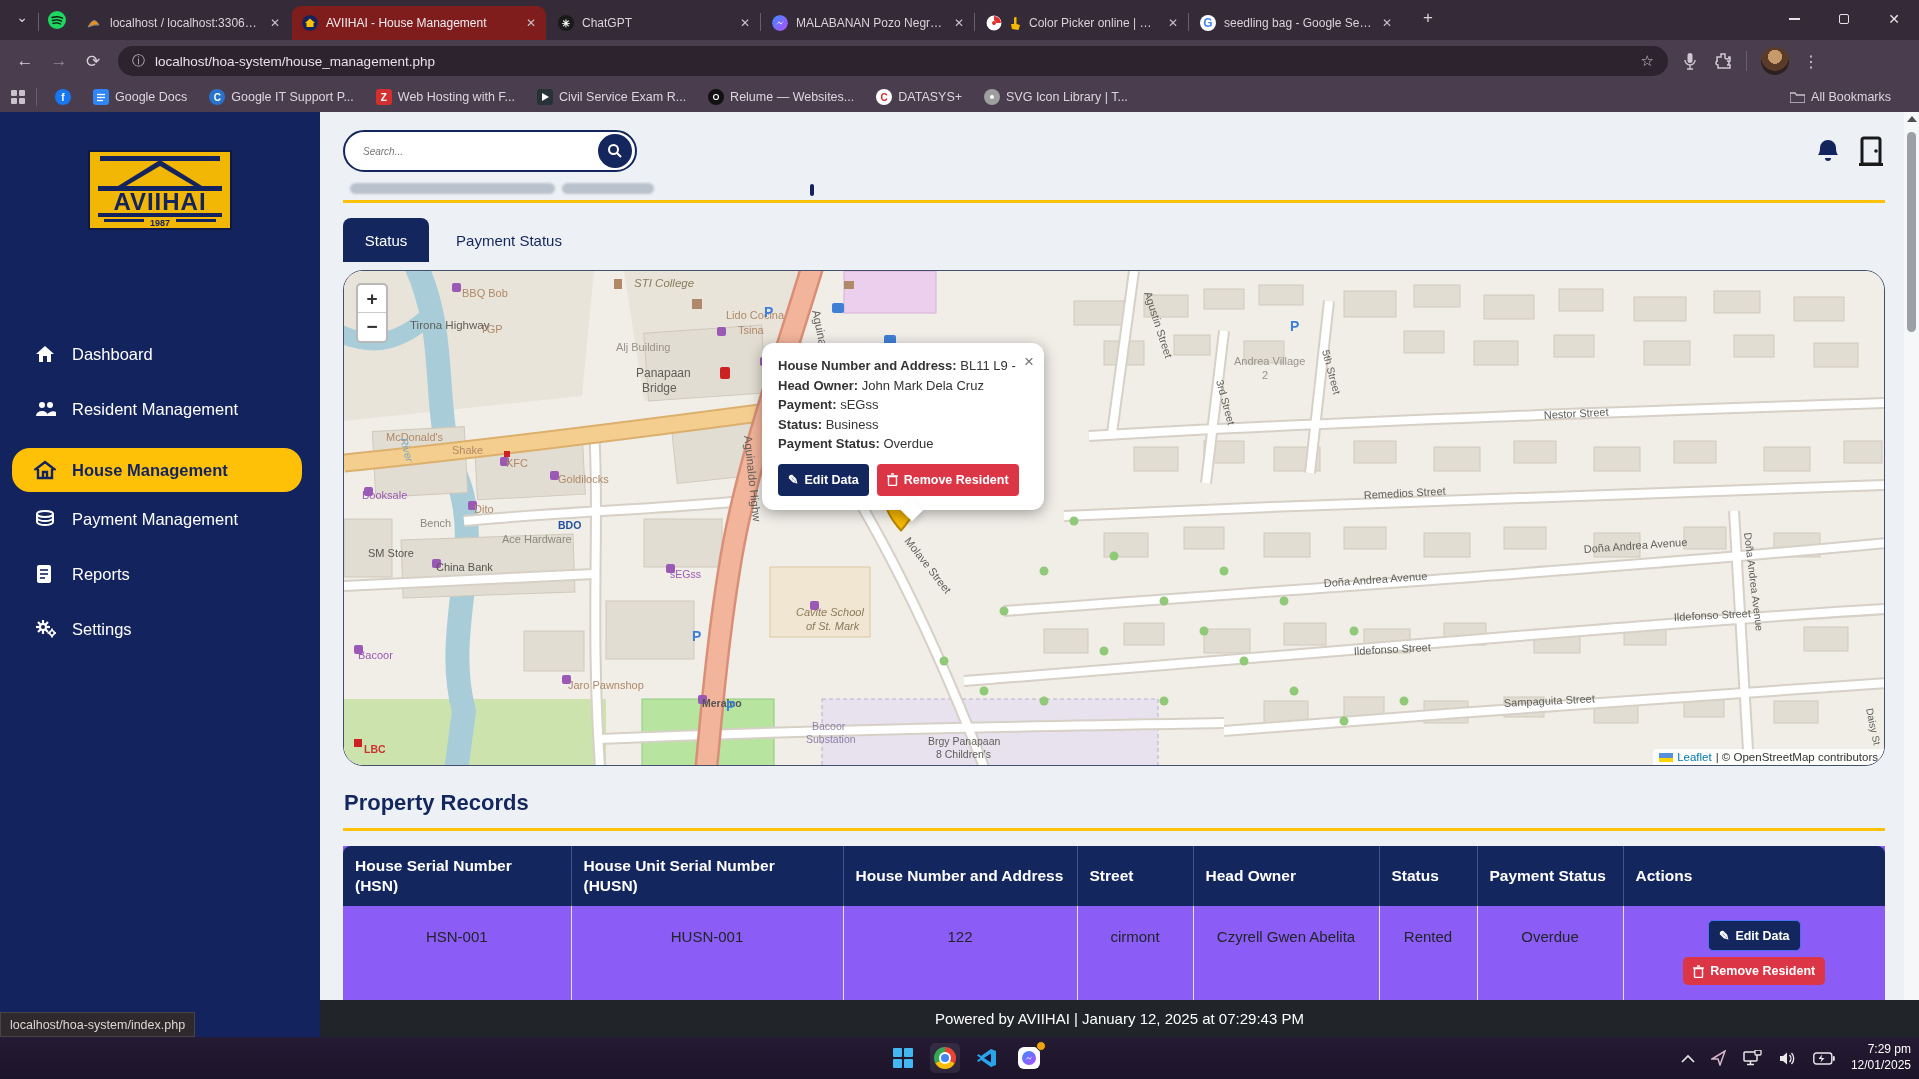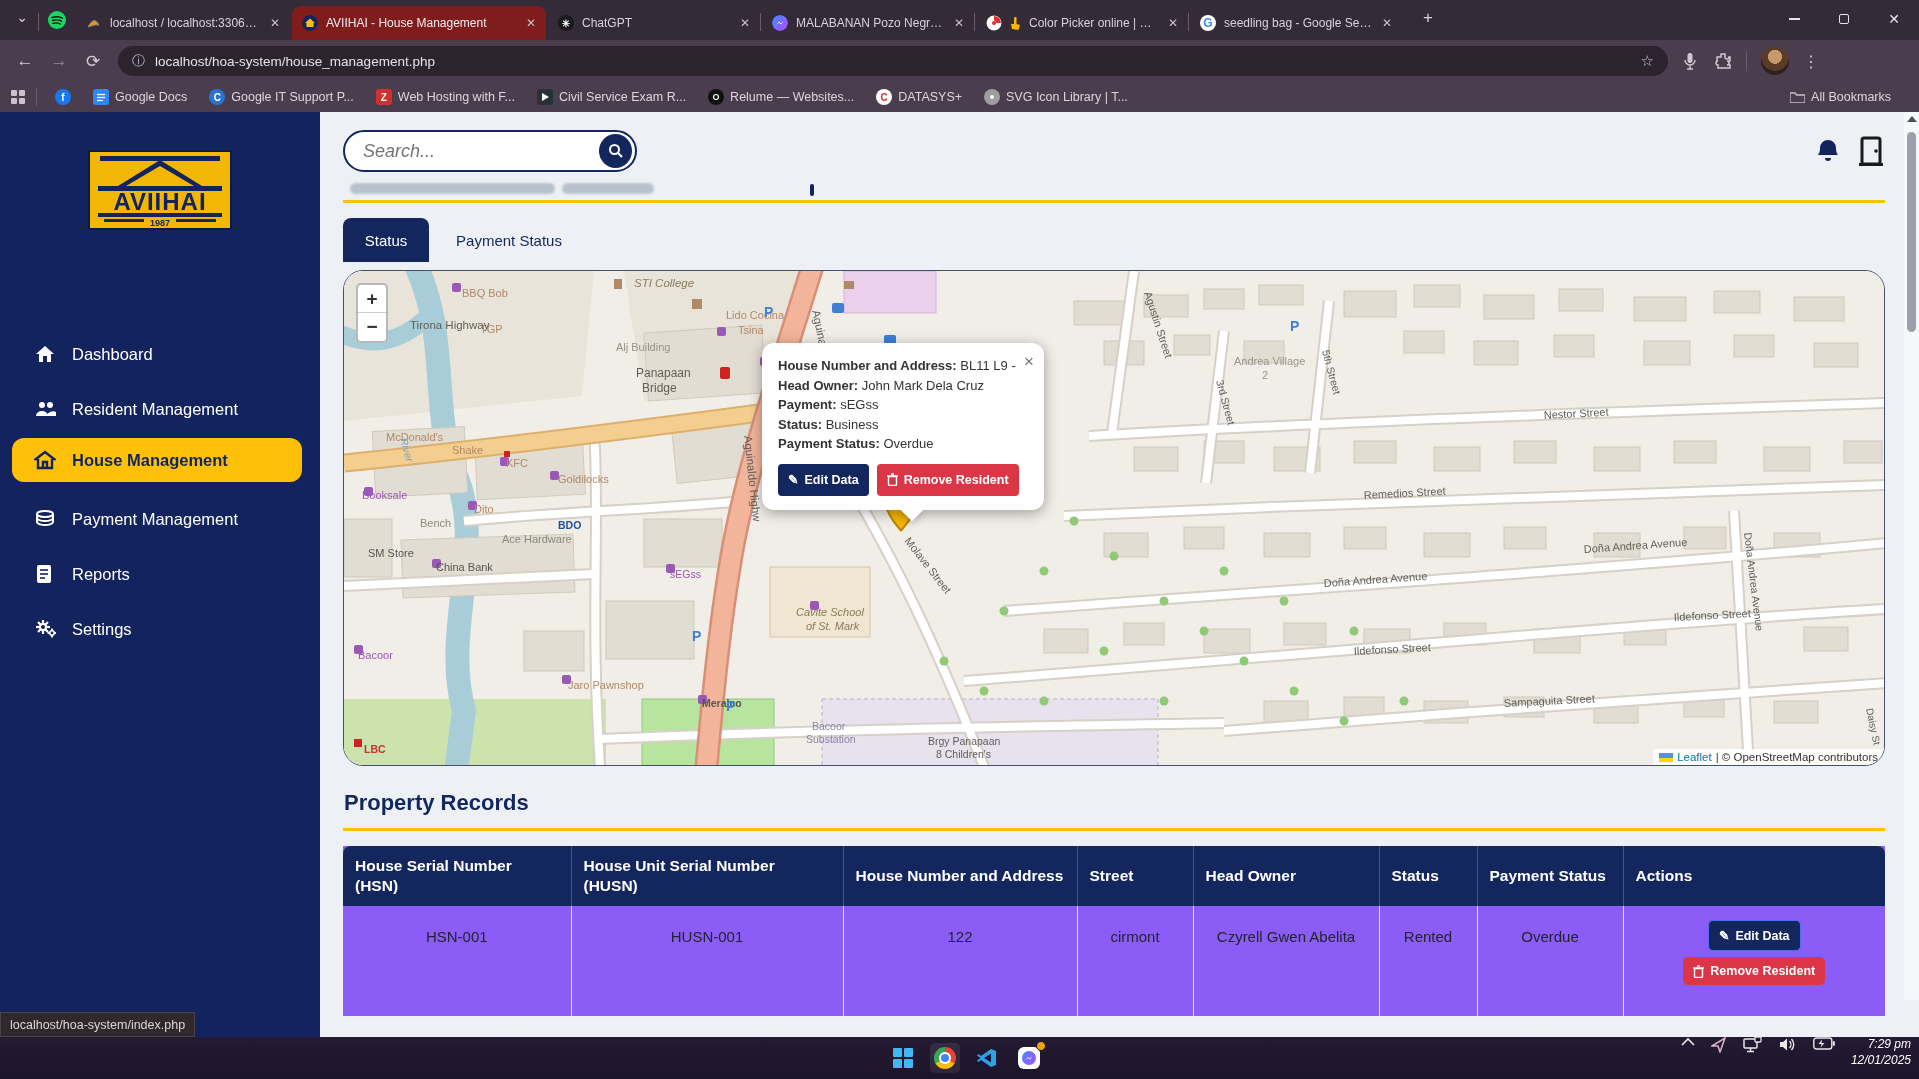--- a/index.html
+++ b/index.html
@@ -28,42 +28,42 @@
   #sidebar{left:0;top:112px;width:320px;height:1010px;background:#12235e;color:#fff;}
   #logo{position:absolute;left:88px;top:38px;width:144px;height:80px;background:#f2b705;border:2px solid #0d1a46;display:flex;flex-direction:column;align-items:center;}
   #orgname{position:absolute;left:10px;top:132px;width:300px;text-align:center;font-weight:bold;font-size:14.5px;line-height:1.35;letter-spacing:.2px;}
   .navitem{position:absolute;left:12px;width:290px;height:44px;display:flex;align-items:center;gap:16px;padding-left:22px;font-size:16.5px;color:#fff;border-radius:12px;}
   .navitem.active{background:#ffc107;color:#12235e;font-weight:bold;}
   .navitem svg{flex:0 0 22px;}
 
   
   #content{left:320px;top:112px;width:1585px;height:925px;background:#edf1f6;overflow:hidden;}
   #searchpill{position:absolute;left:23px;top:18px;width:294px;height:42px;background:#fff;border:2px solid #14265e;border-radius:21px;display:flex;align-items:center;}
-  #searchpill input{border:none;outline:none;flex:1;margin-left:16px;font-size:18px;font-style:italic;color:#555;background:transparent;font-family:"Liberation Sans",sans-serif;}
+  #searchpill input{border:none;outline:none;flex:1;margin-left:16px;font-size:10px;font-style:italic;color:#555;background:transparent;font-family:"Liberation Sans",sans-serif;}
   #searchbtn{width:34px;height:34px;border-radius:50%;background:#14265e;margin-right:3px;display:flex;align-items:center;justify-content:center;}
   .goldline{position:absolute;left:23px;width:1542px;height:3px;background:#ffc107;}
   .tabbtn{position:absolute;top:106px;height:44px;display:flex;align-items:center;justify-content:center;font-size:15px;border-radius:8px 8px 0 0;}
   #mappanel{position:absolute;left:23px;top:158px;width:1542px;height:496px;border:1.5px solid #42506b;border-radius:20px;overflow:hidden;background:#f1eee8;}
   #map-svg text{font-family:"Liberation Sans",sans-serif;}
   .leaflet-ctl{position:absolute;left:12px;top:12px;width:32px;background:#fff;border:2px solid rgba(0,0,0,.28);border-radius:5px;overflow:hidden;}
   .leaflet-ctl div{height:28px;display:flex;align-items:center;justify-content:center;font-size:19px;font-weight:bold;color:#333;}
   #attribution{position:absolute;right:0;bottom:0;background:rgba(255,255,255,.85);font-size:11.5px;color:#333;padding:2px 6px;border-radius:4px 0 0 0;display:flex;align-items:center;gap:4px;}
   #popup{position:absolute;left:418px;top:72px;width:282px;background:#fff;border-radius:12px;box-shadow:0 3px 14px rgba(0,0,0,.35);padding:13px 16px 14px 16px;font-size:13px;color:#333;line-height:1.5;}
   #popup .tail{position:absolute;left:142px;bottom:-8px;width:16px;height:16px;background:#fff;transform:rotate(45deg);box-shadow:3px 3px 6px rgba(0,0,0,.15);}
   .pbtn{display:inline-flex;align-items:center;gap:6px;color:#fff;font-size:12.5px;font-weight:bold;padding:7px 10px;border-radius:4px;}
   #prheading{position:absolute;left:24px;top:678px;font-size:22px;font-weight:bold;color:#14265e;}
   table.pr{position:absolute;left:23px;top:734px;width:1542px;border-collapse:collapse;background:#8b5cf6;font-size:15px;color:#212529;}
   table.pr th{background:#14265e;color:#fff;text-align:left;font-size:15.5px;padding:10px 12px;border-right:1px solid rgba(255,255,255,.22);line-height:1.3;}
   table.pr td{text-align:center;padding:22px 10px 10px 10px;border-right:1px solid #dee2e6;vertical-align:top;}
   
   #footerbar{left:320px;top:1000px;width:1599px;height:37px;background:#212529;color:#fff;display:flex;align-items:center;justify-content:center;font-size:15px;}
   #linktip{left:0;top:1012px;height:25px;background:#2f282c;border:1px solid #4a4246;color:#ddd8d2;font-size:12.5px;display:flex;align-items:center;padding:0 9px;}
   #taskbar{left:0;top:1037px;width:1919px;height:42px;background:linear-gradient(180deg,#241b34,#1c1429);display:flex;align-items:center;}
   .tb-ic{width:30px;height:30px;display:flex;align-items:center;justify-content:center;border-radius:5px;position:relative;}
-  #tray{position:absolute;right:8px;top:0;height:42px;display:flex;align-items:flex-start;gap:16px;color:#e8e8e8;font-style:italic;}
+  #tray{position:absolute;right:8px;top:0;height:42px;display:flex;align-items:center;gap:16px;color:#e8e8e8;}
   #clock{text-align:right;font-size:12px;line-height:1.3;color:#fff;}
   
   #scrollbar{left:1904px;top:112px;width:15px;height:888px;background:#f6f7f8;}
   #scrollthumb{position:absolute;left:3px;top:20px;width:9px;height:200px;background:#9aa0a6;border-radius:5px;}
 </style>
 </head>
 <body>
 
 <div id="screen">
 
@@ -258,21 +258,21 @@
       <svg width="24" height="18">
           <g fill="#fff">
             <circle cx="8" cy="5" r="3"></circle>
             <circle cx="16" cy="5" r="3"></circle>
             <path d="M2,16 a6,5 0 0 1 12,0 Z"></path>
             <path d="M13,16 a6,5 0 0 1 9,-4 l0,4 Z"></path>
           </g>
         </svg>
       <span>Resident Management</span>
     </div>
-    <div class="navitem active" style="top:326px;">
+    <div class="navitem active" style="top:336px;border-radius:18px;">
       <svg width="22" height="20">
           <path d="M2,9 L11,2 L20,9 L18,9 L18,18 L4,18 L4,9 Z M9,18 L9,12 L13,12 L13,18" fill="none" stroke="#12235e" stroke-width="2.4"></path>
         </svg>
       <span>House Management</span>
     </div>
     <div class="navitem" style="top:385px;">
       <svg width="24" height="20">
           <g fill="none" stroke="#fff" stroke-width="2">
             <ellipse cx="11" cy="5" rx="8" ry="3"></ellipse>
             <path d="M3,5 v4 c0,1.6 3.6,3 8,3 s8,-1.4 8,-3 v-4"></path>
@@ -665,20 +665,23 @@
       </tr>
     </tbody>
       </table>
   </div>
 
   <div class="abs" id="scrollbar">
     <div style="position:absolute;left:3px;top:4px;width:0;height:0;border-left:5px solid transparent;border-right:5px solid transparent;border-bottom:6px solid #505050;"></div>
     <div id="scrollthumb"></div>
   </div>
 
+  <div class="abs" id="footerbar">
+    <span>Powered by AVIIHAI | January 12, 2025 at 07:29:43 PM</span>
+  </div>
 
   <div class="abs" id="linktip">
     <span>localhost/hoa-system/index.php</span>
   </div>
 
   <div class="abs" id="taskbar">
     <div style="display:flex;gap:12px;margin-left:888px;align-items:center;">
       <div class="tb-ic">
         <svg width="20" height="20">
             <g fill="#43b7f1">

